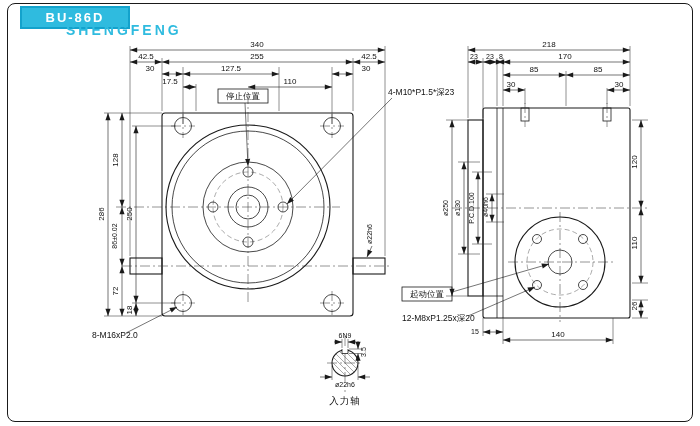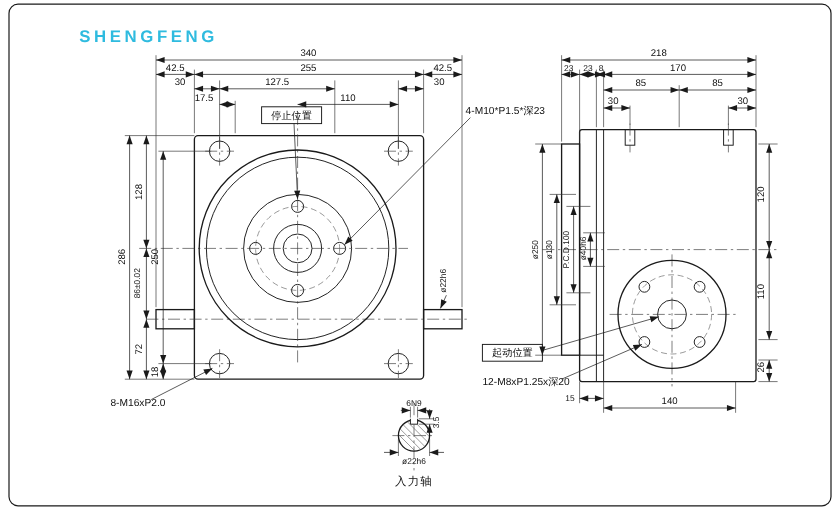--- a/index.html
+++ b/index.html
@@ -265,14 +265,17 @@
 
       <line class="xl" x1="332" y1="366" x2="332" y2="380"></line>
       <line class="xl" x1="358" y1="366" x2="358" y2="380"></line>
       <line class="dl" x1="320" y1="377" x2="332" y2="377" marker-end="url(#arr)"></line>
       <line class="dl" x1="370" y1="377" x2="358" y2="377" marker-end="url(#arr)"></line>
       <text class="dts" x="345" y="387">ø22h6</text>
       <text class="lbl" x="345" y="404" style="font-size:9.5px;letter-spacing:1px;">入力轴</text>
     </g>
   </svg>
 
+  <div class="title-box">
+    <span>BU-86D</span>
+  </div>
   <div class="brand">SHENGFENG</div>
 </div>
 
 </body></html>

